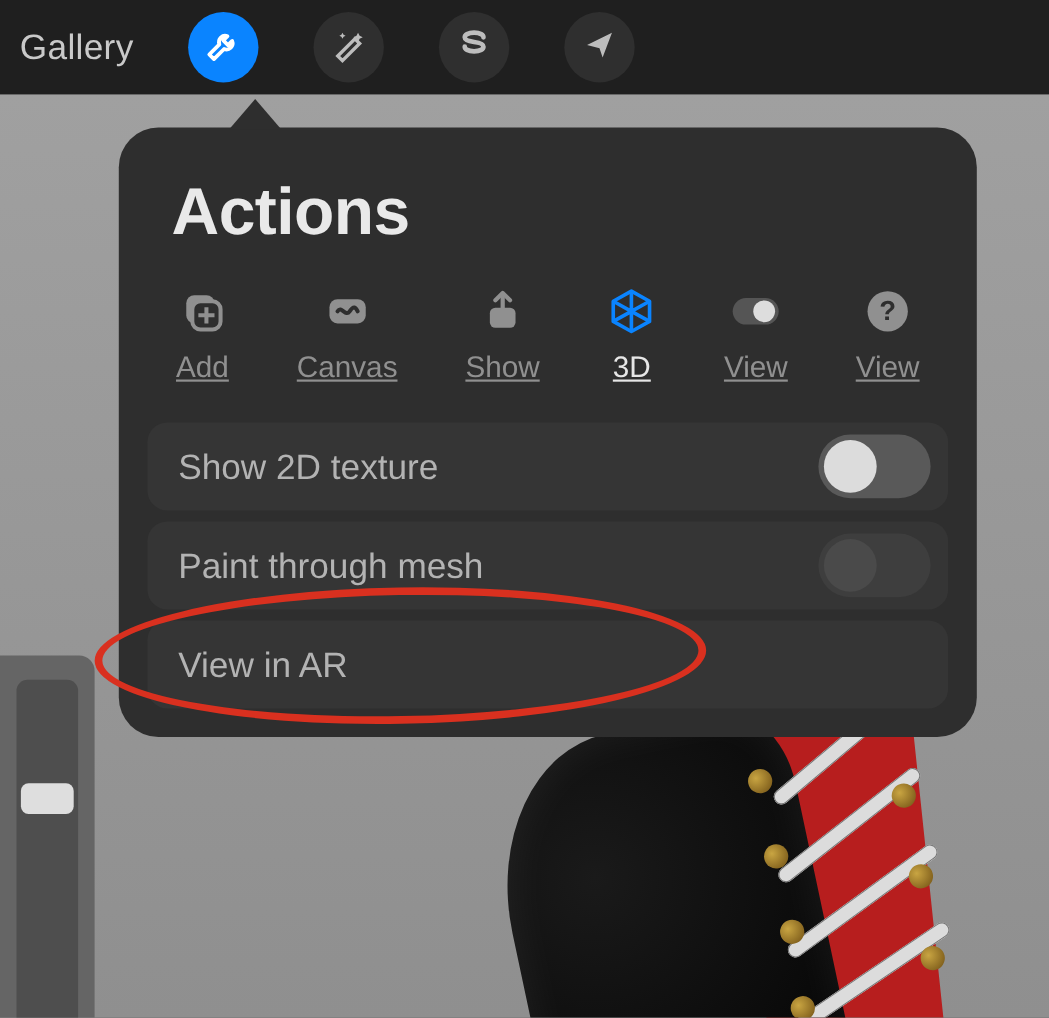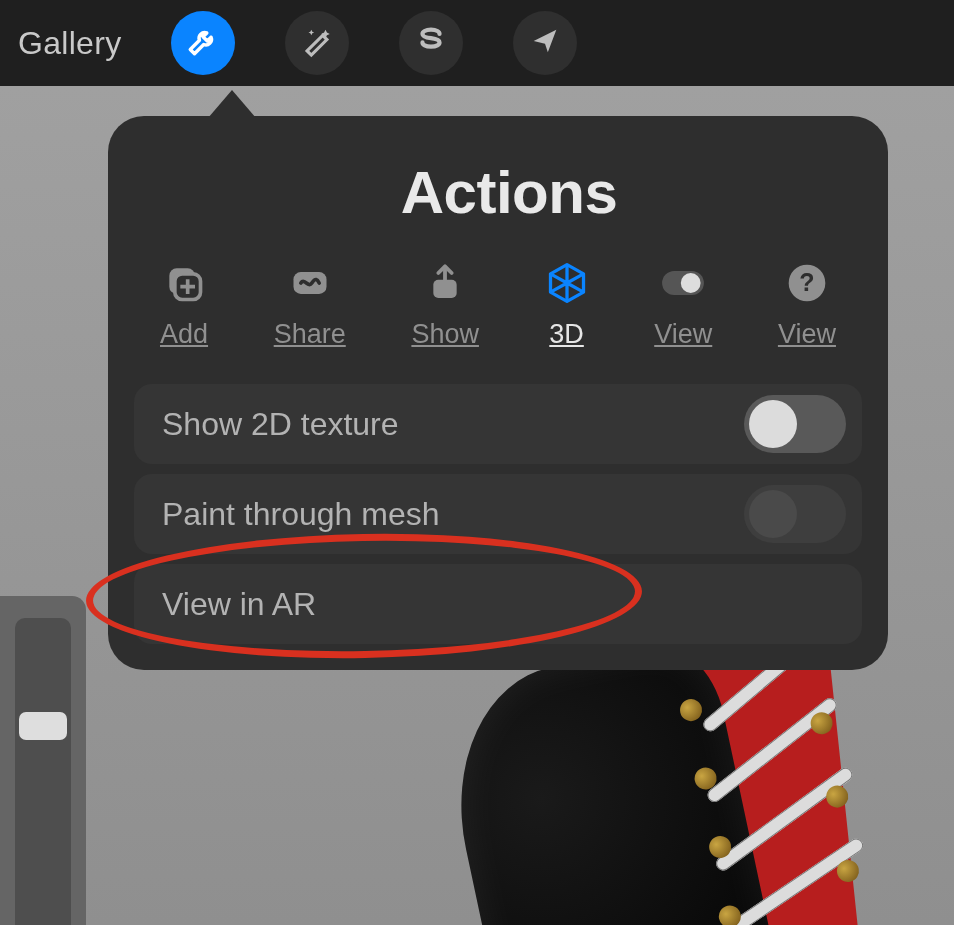--- a/index.html
+++ b/index.html
@@ -72,21 +72,20 @@
       border-radius:36px;
       padding:42px 26px 26px 26px;
     }
     .popover-title {
       color:#e9e9e9;
       font-size:60px;
       font-weight:700;
       padding-left:22px;
       letter-spacing:-0.5px;
       margin-bottom:34px;
-      text-align:center;
     }
     .tabbar {
       display:flex;
       justify-content:space-between;
       padding:0 26px 34px 26px;
     }
     .tab {
       display:flex; flex-direction:column; align-items:center; gap:14px;
       color:#909090;
     }
@@ -233,21 +232,21 @@
         </div>
         <div class="tab-label">Add</div>
       </div>
       <div class="tab">
         <div class="iconbox">
           <svg viewBox="0 0 24 24" width="44" height="44">
             <rect x="3" y="6" width="18" height="12" rx="4" fill="currentColor"></rect>
             <path d="M7 12c2-3 4 3 6 0s3-2 4 0" stroke="#2e2e2e" stroke-width="2" fill="none" stroke-linecap="round"></path>
           </svg>
         </div>
-        <div class="tab-label">Share</div>
+        <div class="tab-label">Canvas</div>
       </div>
       <div class="tab">
         <div class="iconbox">
           <svg viewBox="0 0 24 24" width="40" height="48" fill="none" stroke="currentColor" stroke-width="2.3" stroke-linecap="round" stroke-linejoin="round">
             <path d="M12 3v11"></path>
               <path d="M8 6l4-4 4 4"></path>
             <rect x="5" y="10" width="14" height="11" rx="3" fill="currentColor" stroke="none"></rect>
           </svg>
         </div>
         <div class="tab-label">Show</div>

